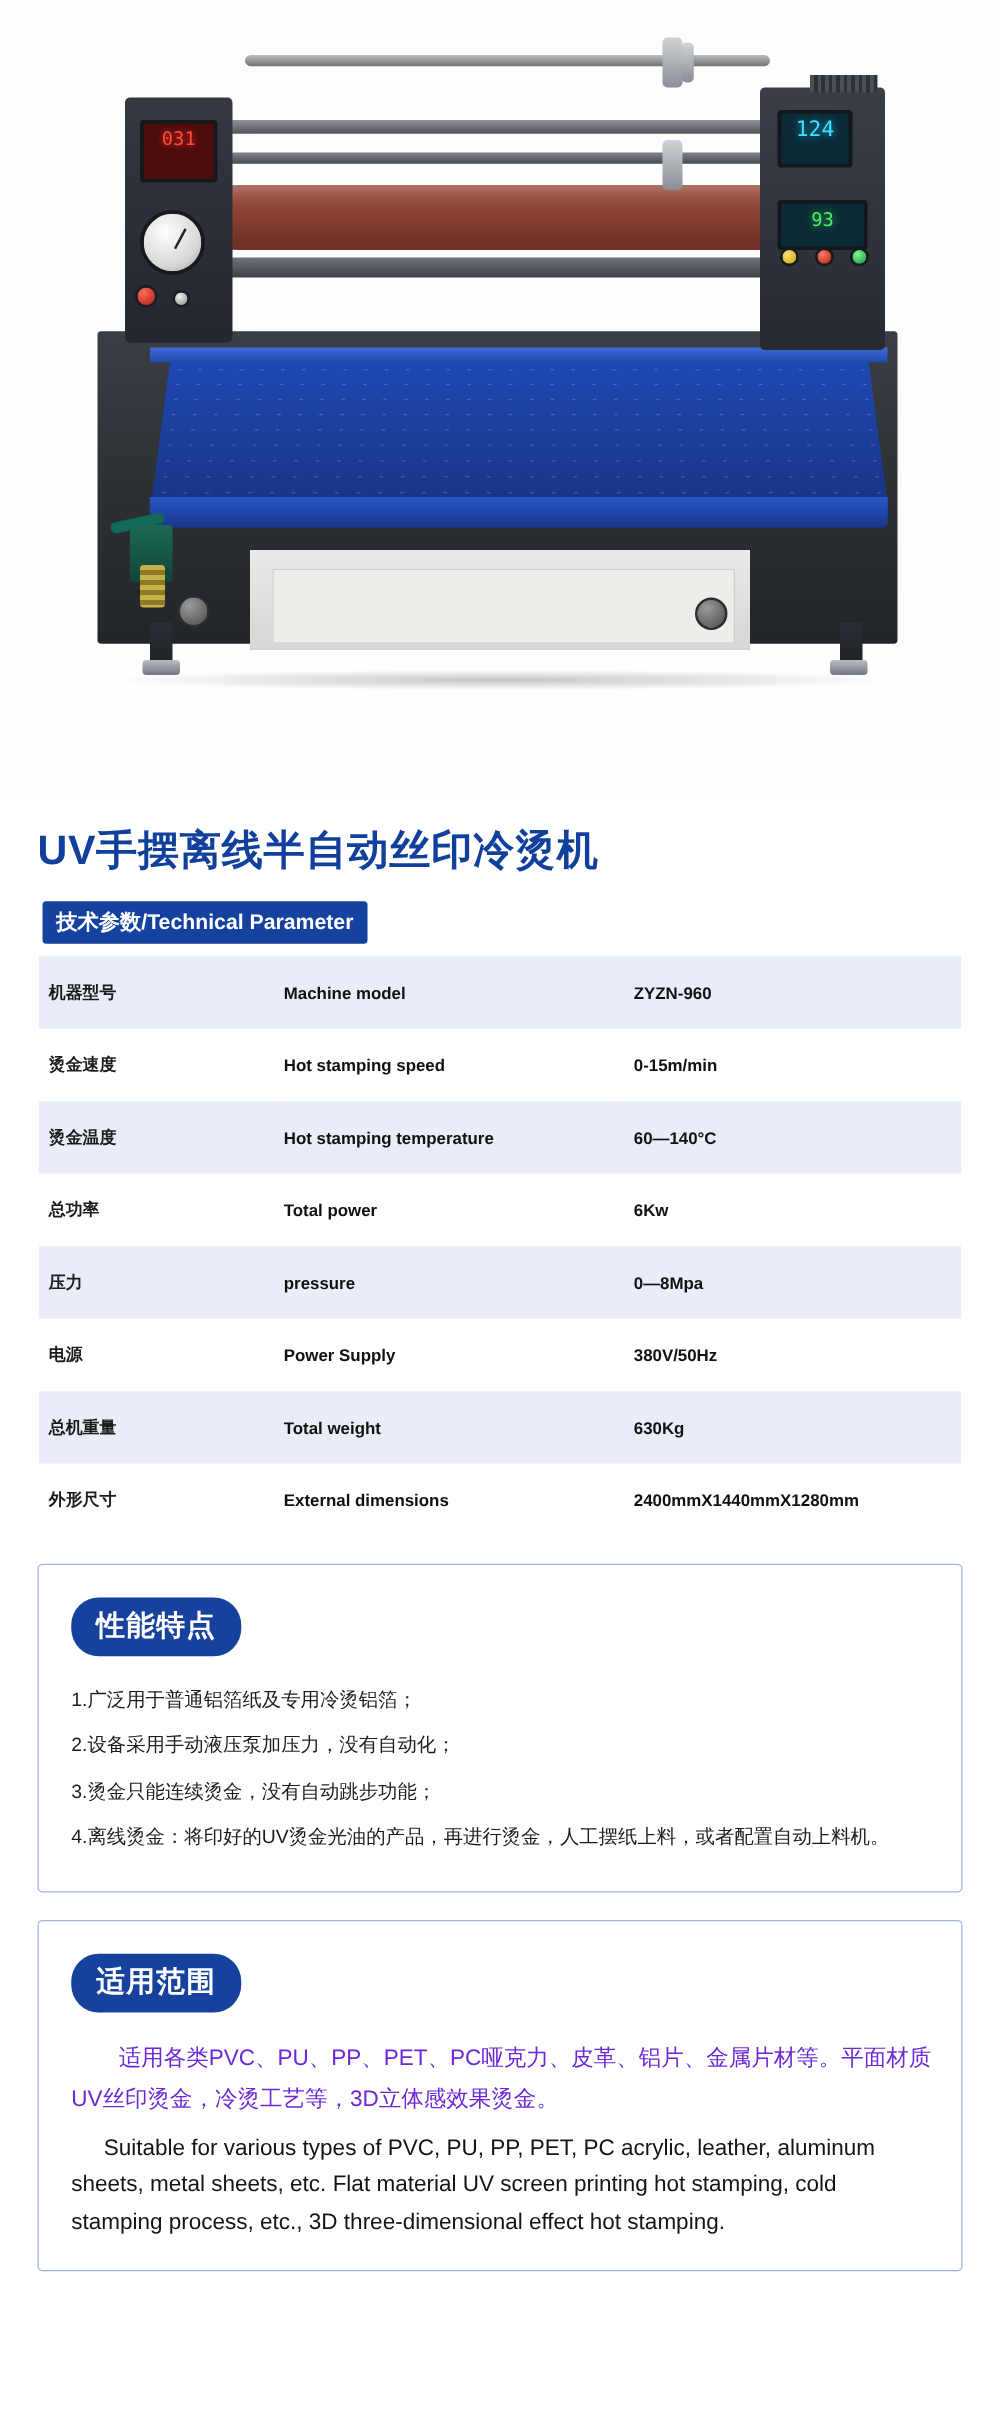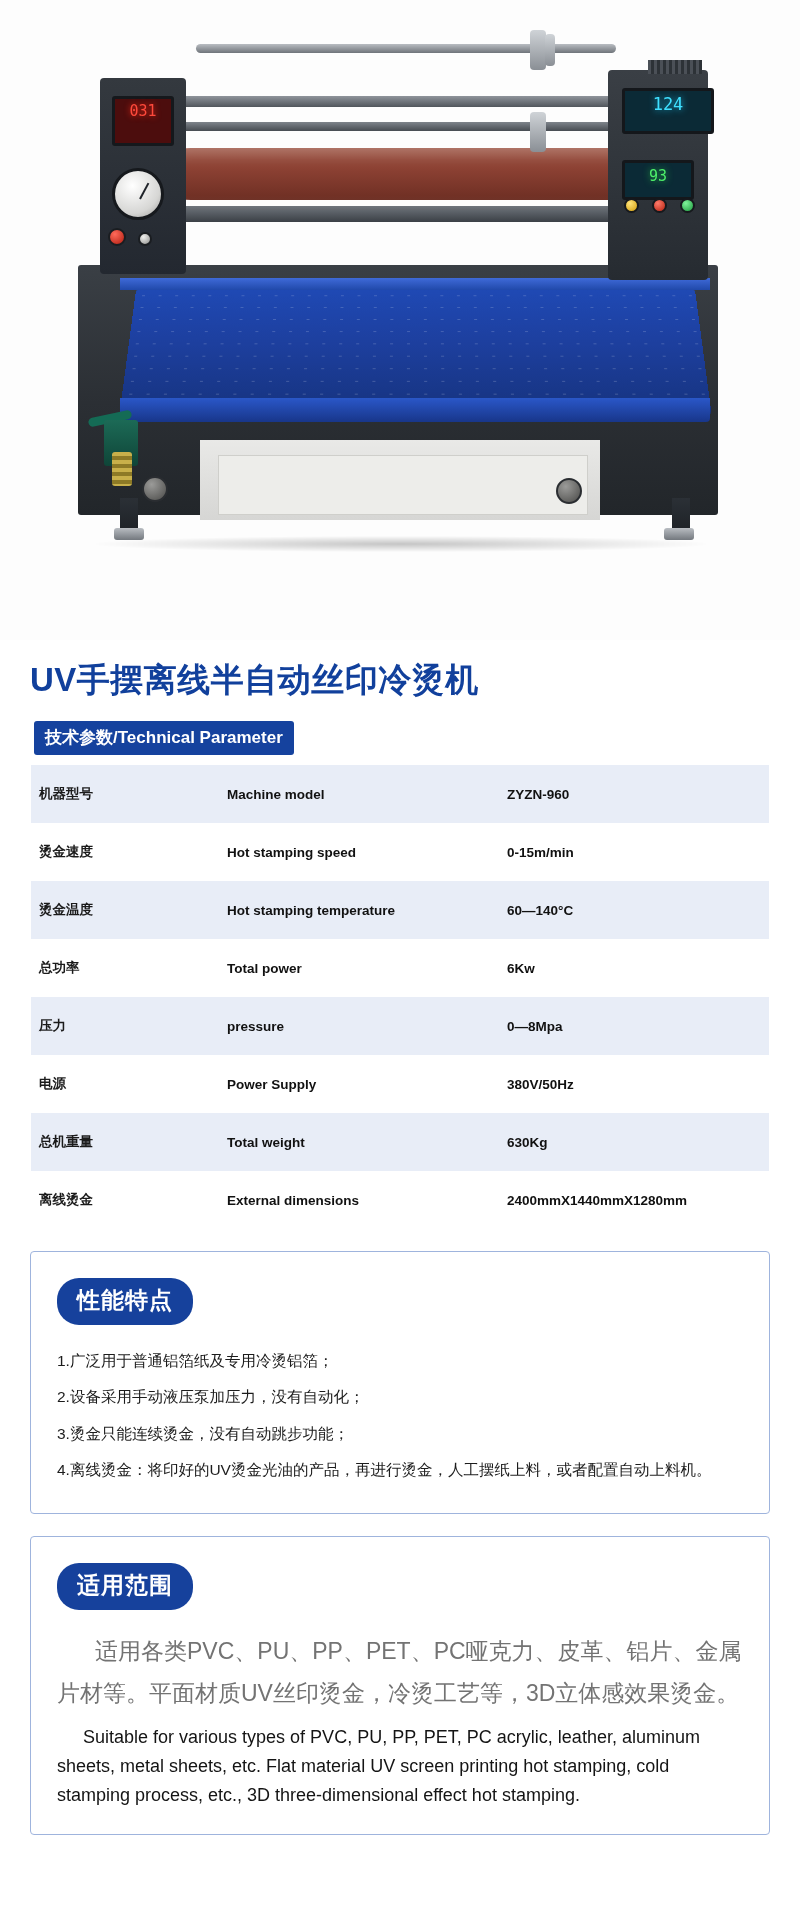--- a/index.html
+++ b/index.html
@@ -130,21 +130,21 @@
     background: radial-gradient(circle at 35% 30%, #f0f0ee, #8d8d8b);
     border-radius: 50%; border: 2px solid #1a1d21;
   }
   
   .m-right-col {
     position: absolute; left: 608px; top: 70px; width: 100px; height: 210px;
     background: linear-gradient(180deg,#3a3f45 0%,#262b31 100%);
     border-radius: 4px;
   }
   .m-right-screen1 {
-    position: absolute; left: 622px; top: 88px; width: 92px; height: 46px;
+    position: absolute; left: 622px; top: 88px; width: 60px; height: 46px;
     background: #0b2a36; border: 3px solid #14171b; border-radius: 3px;
   }
   .m-right-screen1 .num {
     color: #3fe0ff; font-family: "DejaVu Sans Mono", monospace;
     font-size: 17px; text-align: center; margin-top: 3px;
     text-shadow: 0 0 7px #19b6df;
   }
   .m-right-screen2 {
     position: absolute; left: 622px; top: 160px; width: 72px; height: 40px;
     background: #0b2a36; border: 3px solid #14171b; border-radius: 3px;
@@ -257,23 +257,23 @@
     letter-spacing: 1px;
   }
   .feat-list { margin: 18px 0 0 0; }
   .feat-item {
     font-size: 15.5px;
     color: #1c1c1c;
     line-height: 2.35;
   }
   .scope-cn {
     margin-top: 20px;
-    font-size: 23px;
+    font-size: 18px;
     line-height: 1.85;
-    color: #737373;
+    color: #6d28d9;
     text-indent: 38px;
   }
   .scope-en {
     margin-top: 8px;
     font-size: 18px;
     line-height: 1.62;
     color: #141414;
     text-indent: 26px;
   }
   .bottom-pad { height: 26px; }
@@ -376,21 +376,21 @@
       <td class="c1">电源</td>
       <td class="c2">Power Supply</td>
       <td class="c3">380V/50Hz</td>
     </tr>
     <tr>
       <td class="c1">总机重量</td>
       <td class="c2">Total weight</td>
       <td class="c3">630Kg</td>
     </tr>
     <tr>
-      <td class="c1">离线烫金</td>
+      <td class="c1">外形尺寸</td>
       <td class="c2">External dimensions</td>
       <td class="c3">2400mmX1440mmX1280mm</td>
     </tr>
   </tbody>
     </table>
 
   
   <div class="card">
     <span class="pill">性能特点</span>
     <div class="feat-list">

